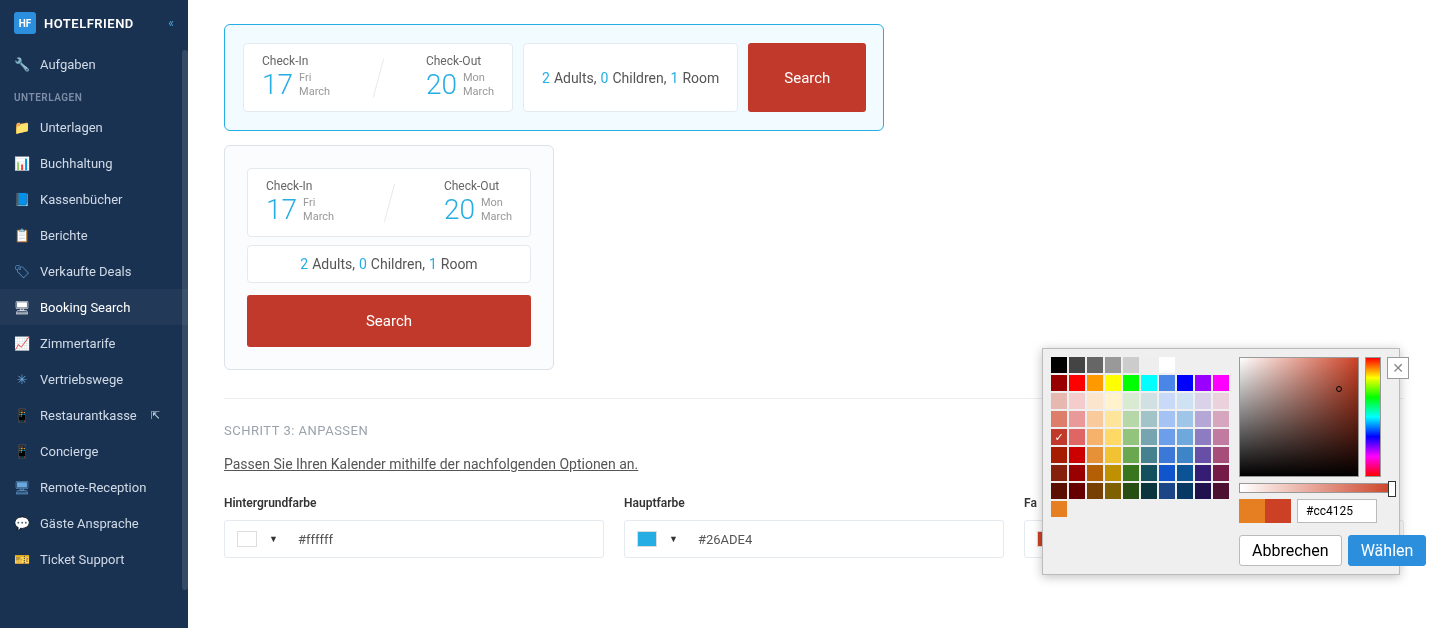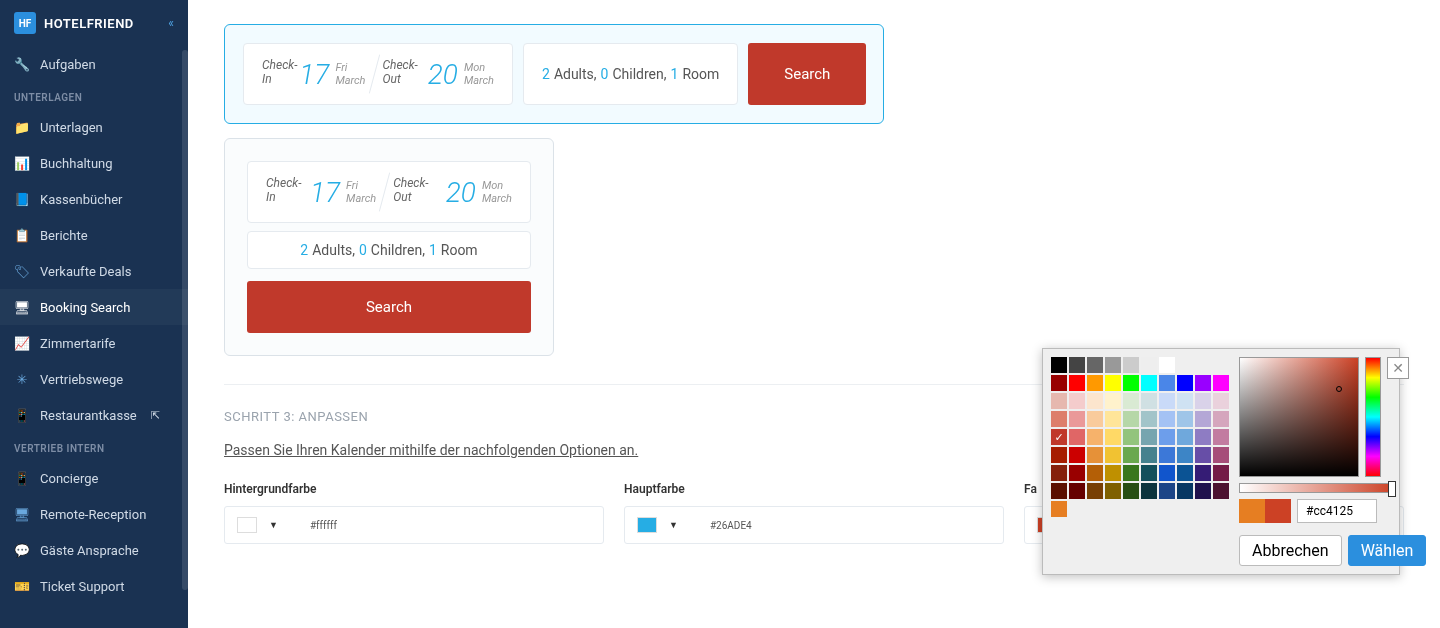--- a/index.html
+++ b/index.html
@@ -23,21 +23,21 @@
 
 .main { flex: 1; padding: 24px 36px; overflow: auto; position: relative; }
 .step-title { font-size: 13px; letter-spacing: 0.5px; color: #9aa3ad; margin-bottom: 18px; font-weight: 400; }
 
 
 .widget-outer1 { border: 1px solid #26ade4; border-radius: 6px; padding: 18px; width: 660px; background: #f2fbff; }
 .widget-row { display: flex; gap: 10px; }
 .box { background: #fff; border: 1px solid #e5eaef; border-radius: 4px; padding: 10px 18px; display: flex; align-items: center; }
 .box.dates { flex: 0 0 270px; justify-content: space-between; }
 .box.guests { flex: 1; justify-content: center; gap: 4px; font-size: 14px; color: #555; }
-.date-block { display: flex; flex-direction: row; font-style: italic; }
+.date-block { display: flex; flex-direction: column; }
 .dlabel { font-size: 12px; color: #666; }
 .dmain { display: flex; align-items: center; gap: 6px; }
 .dnum { font-size: 28px; color: #26ade4; font-weight: 300; }
 .dmeta { display: flex; flex-direction: column; font-size: 11px; line-height: 1.2; color: #999; }
 .slash { width: 1px; height: 40px; background: #e5eaef; transform: rotate(15deg); margin: 0 8px; }
 .search-btn { background: #c0392b; color: #fff; border: none; border-radius: 3px; padding: 0 36px; font-size: 15px; cursor: pointer; }
 .num-accent { color: #26ade4; }
 
 .widget-outer2 { border: 1px solid #dbe2e8; border-radius: 6px; padding: 22px; width: 330px; background: #fafcfd; margin-top: 14px; }
 .widget-outer2 .box { width: 100%; }
@@ -47,21 +47,21 @@
 
 .divider { height: 1px; background: #eceff2; margin: 28px 0 24px; width: 100%; }
 
 .step3-desc { color: #555; font-size: 14px; margin-bottom: 24px; text-decoration: underline; }
 .color-row { display: flex; gap: 20px; }
 .color-field { flex: 1; }
 .color-label { font-size: 12px; font-weight: 600; color: #333; margin-bottom: 10px; display: block; }
 .color-input { display: flex; align-items: center; border: 1px solid #e5eaef; border-radius: 3px; height: 38px; padding: 0 12px; gap: 12px; background: #fff; }
 .swatch { width: 20px; height: 16px; border: 1px solid #ddd; }
 .caret { font-size: 9px; color: #333; }
-.color-text { font-size: 10px; color: #555; margin-left: 20px; }
+.color-text { font-size: 13px; color: #555; margin-left: 8px; }
 
 
 .picker { position: absolute; left: 854px; top: 348px; width: 358px; background: #efefef; border: 1px solid #bbb; box-shadow: 0 2px 10px rgba(0,0,0,0.25); padding: 8px; display: flex; gap: 10px; }
 .palette { display: flex; flex-direction: column; gap: 2px; }
 .prow { display: flex; gap: 2px; }
 .pcell { width: 16px; height: 16px; cursor: pointer; position: relative; }
 .pcell.sel::after { content: "✓"; position: absolute; inset: 0; display: flex; align-items: center; justify-content: center; color: #fff; font-size: 11px; background: #c0392b; }
 .picker-right { flex: 1; display: flex; flex-direction: column; gap: 6px; }
 .picker-top { display: flex; gap: 6px; }
 .grad-box { width: 120px; height: 120px; background: linear-gradient(to bottom, rgba(0,0,0,0), #000), linear-gradient(to right, #fff, #cc4125); position: relative; border: 1px solid #999; }
@@ -128,21 +128,20 @@
     <div class="side-item">
         <span class="ic">✳</span>
         <span>Vertriebswege</span>
       </div>
     <div class="side-item">
         <span class="ic">📱</span>
         <span>Restaurantkasse</span>
         <span class="ext">⇱</span>
       </div>
 
-    <div class="side-section">VERTRIEB INTERN</div>
     <div class="side-item">
         <span class="ic">📱</span>
         <span>Concierge</span>
       </div>
     <div class="side-item">
         <span class="ic">🖥</span>
         <span>Remote-Reception</span>
       </div>
     <div class="side-item">
         <span class="ic">💬</span>

